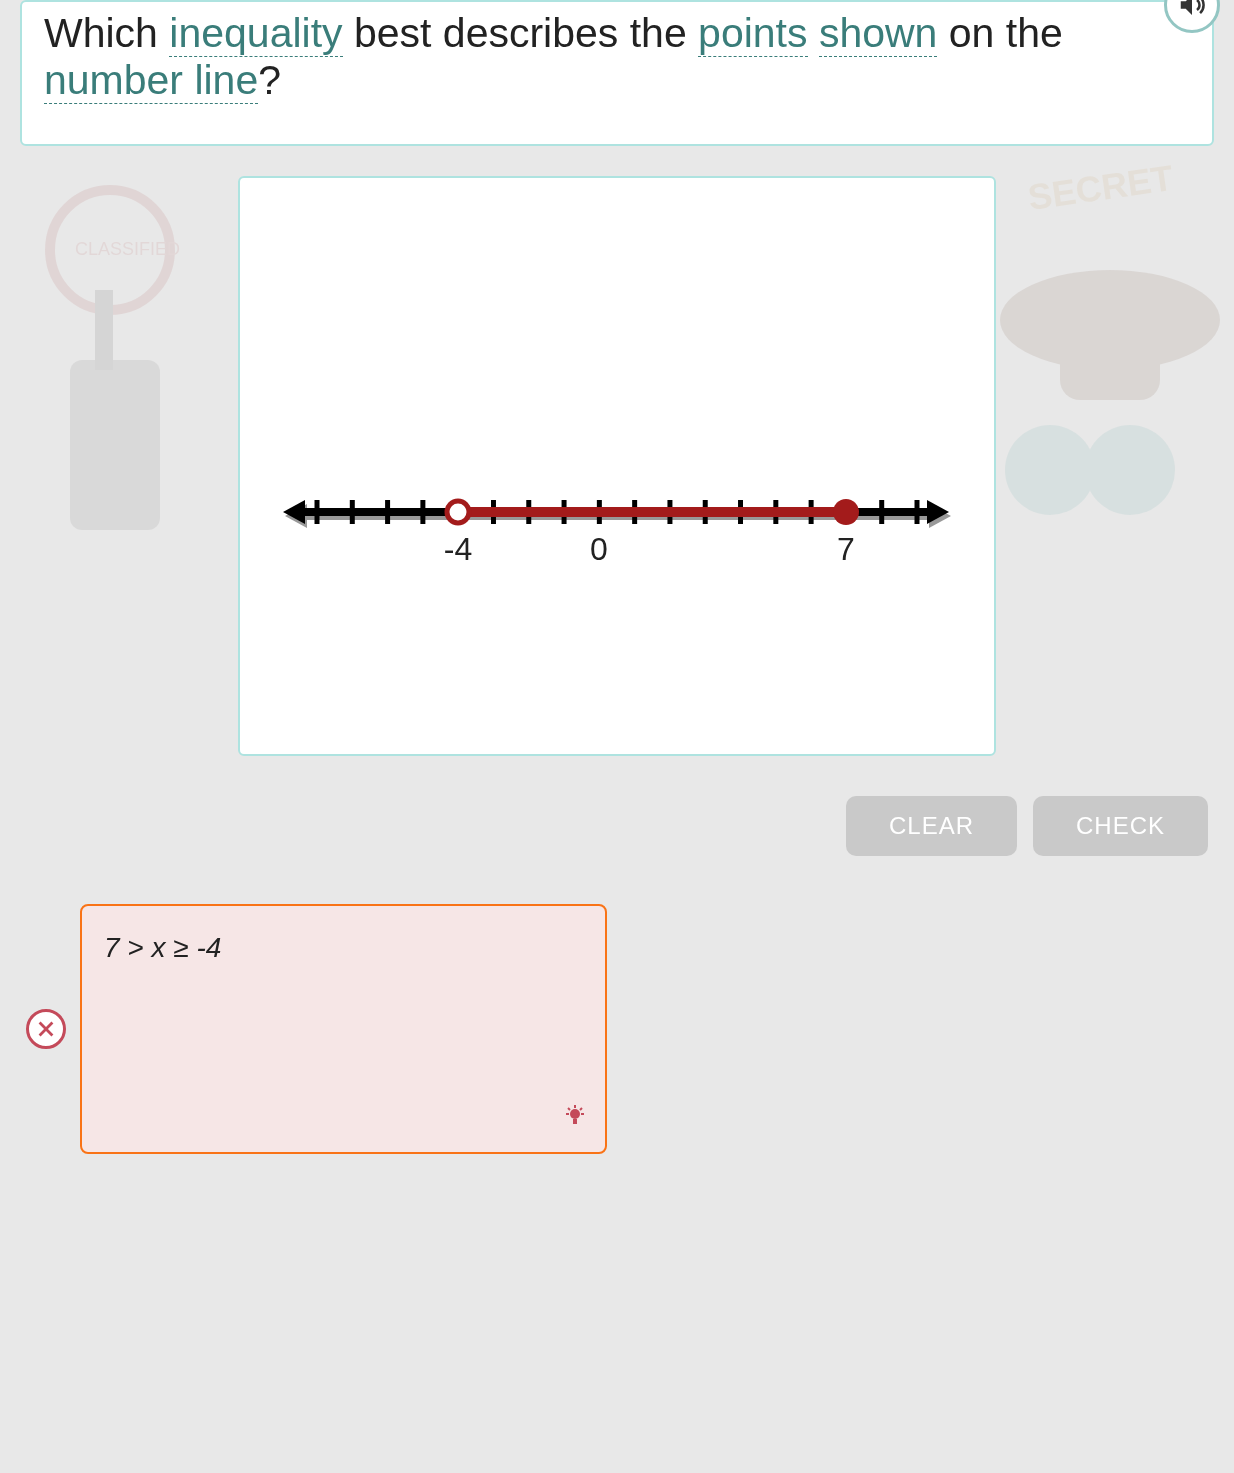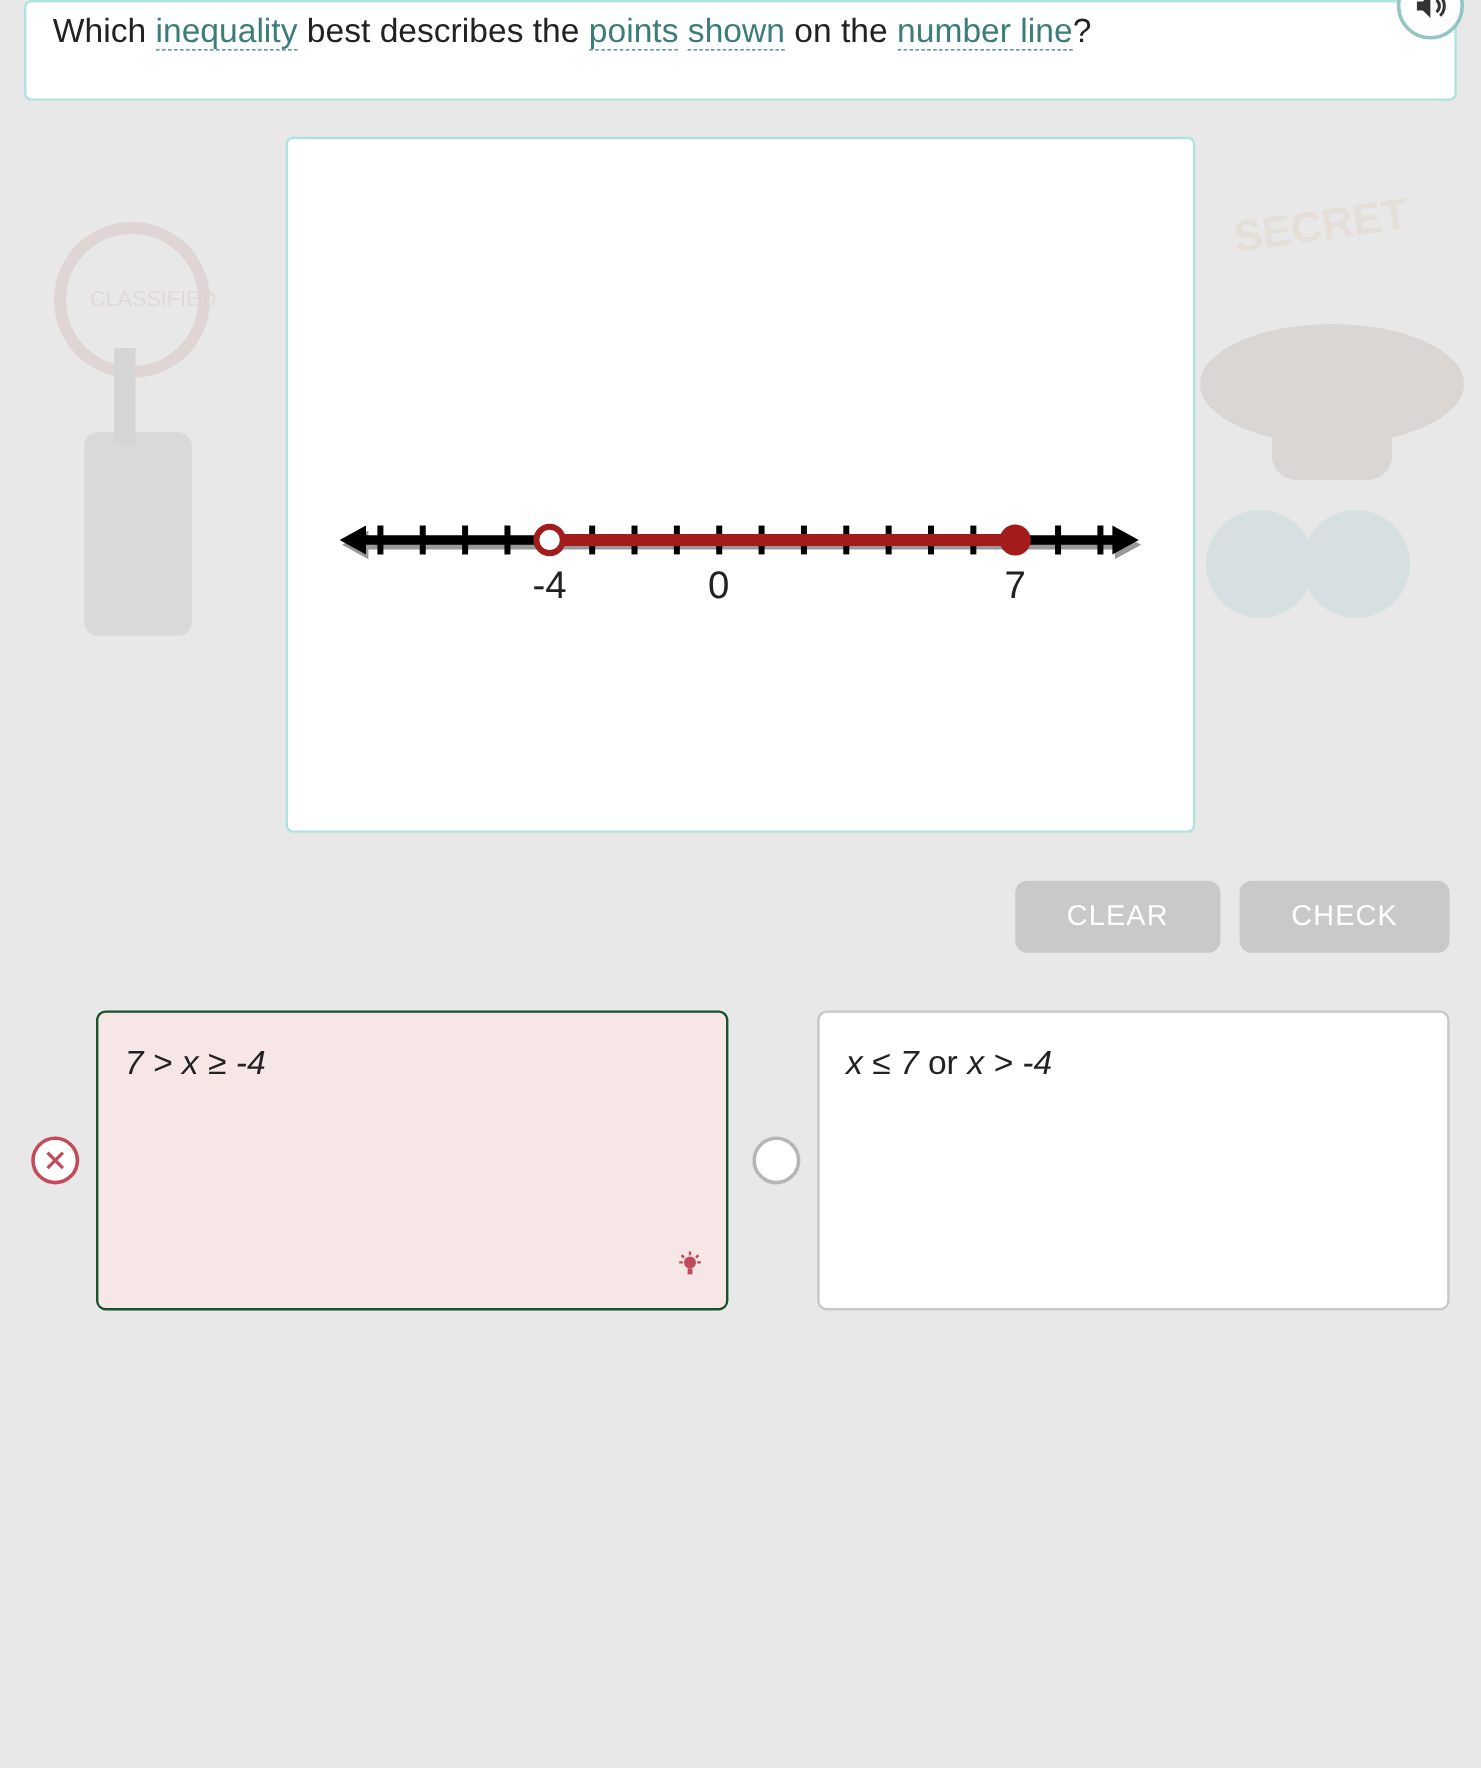--- a/index.html
+++ b/index.html
@@ -16,21 +16,21 @@
   opacity: 0.12;
   pointer-events: none;
   z-index: 0;
 }
 .question-box {
   background: #fff;
   border: 2px solid #aee3e0;
   border-radius: 6px;
   margin: 0 20px 0 20px;
   padding: 8px 22px 40px 22px;
-  font-size: 28px;
+  font-size: 41px;
   color: #222;
   position: relative;
   z-index: 2;
 }
 .term {
   color: #3a7d7a;
   border-bottom: 1.5px dashed #3a7d7a;
   cursor: pointer;
 }
 .speaker-btn {
@@ -109,21 +109,21 @@
   min-height: 250px;
   padding: 26px 22px;
   font-size: 28px;
   font-style: italic;
   color: #222;
   position: relative;
   cursor: pointer;
 }
 .opt-card.incorrect {
   background: #f6e6e6;
-  border: 2px solid #14532d;
+  border: 2px solid #f97316;
 }
 .hint-icon {
   position: absolute;
   bottom: 18px; right: 18px;
   color: #c44a5a;
   font-size: 22px;
 }
 .or-text { font-style: normal; }
 </style>
 </head>
@@ -224,21 +224,15 @@
             <line x1="3" y1="10" x2="6" y2="10" stroke="#c44a5a" stroke-width="2"></line>
             <line x1="18" y1="10" x2="21" y2="10" stroke="#c44a5a" stroke-width="2"></line>
             <line x1="5" y1="4" x2="7" y2="6" stroke="#c44a5a" stroke-width="2"></line>
             <line x1="19" y1="4" x2="17" y2="6" stroke="#c44a5a" stroke-width="2"></line>
           </svg>
       </span>
     </div>
   </div>
 
 
-  <div class="option-cell">
-    <div class="radio"></div>
-    <div class="opt-card">
-      <span><span>x ≤ 7 </span><span class="or-text">or</span><span> x &gt; -4</span></span>
-    </div>
-  </div>
 
 
 </div>
 
 </body></html>

